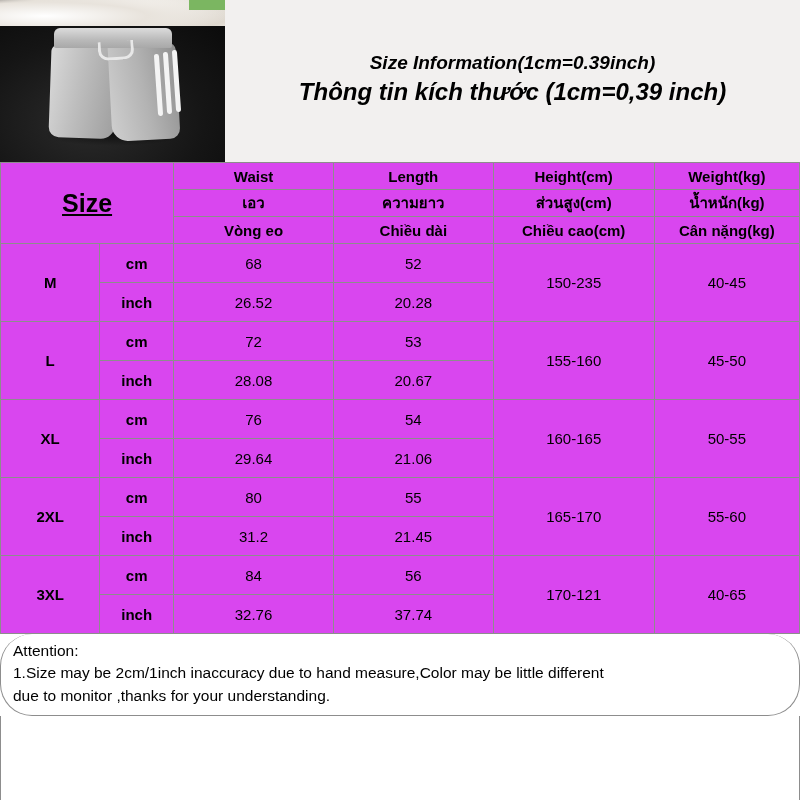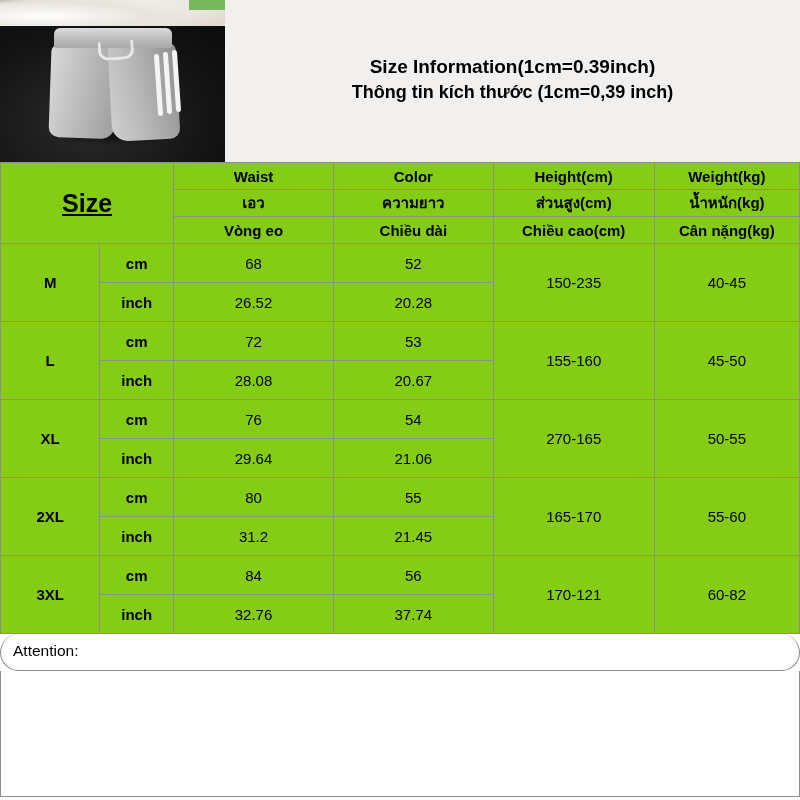--- a/index.html
+++ b/index.html
@@ -121,44 +121,45 @@
 
   .title-cell {
     flex: 1 1 auto;
     display: flex;
     flex-direction: column;
     align-items: center;
     justify-content: center;
     padding: 6px 10px 10px 10px;
     box-sizing: border-box;
     background: #f2f0ef;
+    font-style: italic;
   }
   .title-line {
     font-weight: bold;
     color: #000;
     text-align: center;
     line-height: 1.34;
   }
   .t1 { font-size: 19px; }
   .t2 { font-size: 18px; }
-  .t3 { font-size: 18px; }
+  .t3 { font-size: 24px; }
 
   
   table.size-table {
     border-collapse: collapse;
     width: 800px;
     table-layout: fixed;
   }
   table.size-table td, table.size-table th {
     border: 1px solid #8d8d8d;
     text-align: center;
     vertical-align: middle;
     font-size: 15px;
     color: #000;
-    background: #84cc16;
+    background: #d946ef;
     padding: 0;
   }
   .col-size   { width: 82px; }
   .col-unit   { width: 61px; }
   .col-waist  { width: 132px; }
   .col-length { width: 132px; }
   .col-height { width: 133px; }
   .col-weight { width: 120px; }
 
   th.head-cell {
@@ -250,21 +251,21 @@
       <col class="col-length">
       <col class="col-height">
       <col class="col-weight">
     </colgroup>
     <thead>
       <tr>
         <td rowspan="3" colspan="2">
           <span class="size-word">Size</span>
         </td>
         <th class="head-cell">Waist</th>
-        <th class="head-cell">Color</th>
+        <th class="head-cell">Length</th>
         <th class="head-cell">Height(cm)</th>
         <th class="head-cell">Weight(kg)</th>
       </tr>
       <tr>
         <th class="head-cell">เอว</th>
         <th class="head-cell">ความยาว</th>
         <th class="head-cell">ส่วนสูง(cm)</th>
         <th class="head-cell">น้ำหนัก(kg)</th>
       </tr>
       <tr>
@@ -302,21 +303,21 @@
         <td class="unit-label">inch</td>
         <td class="val">28.08</td>
         <td class="val">20.67</td>
       </tr>
 
       <tr>
         <td class="size-label" rowspan="2">XL</td>
         <td class="unit-label">cm</td>
         <td class="val">76</td>
         <td class="val">54</td>
-        <td class="span-val" rowspan="2">270-165</td>
+        <td class="span-val" rowspan="2">160-165</td>
         <td class="span-val" rowspan="2">50-55</td>
       </tr>
       <tr>
         <td class="unit-label">inch</td>
         <td class="val">29.64</td>
         <td class="val">21.06</td>
       </tr>
 
       <tr>
         <td class="size-label" rowspan="2">2XL</td>
@@ -331,28 +332,30 @@
         <td class="val">31.2</td>
         <td class="val">21.45</td>
       </tr>
 
       <tr>
         <td class="size-label" rowspan="2">3XL</td>
         <td class="unit-label">cm</td>
         <td class="val">84</td>
         <td class="val">56</td>
         <td class="span-val" rowspan="2">170-121</td>
-        <td class="span-val" rowspan="2">60-82</td>
+        <td class="span-val" rowspan="2">40-65</td>
       </tr>
       <tr>
         <td class="unit-label">inch</td>
         <td class="val">32.76</td>
         <td class="val">37.74</td>
       </tr>
     </tbody>
   </table>
 
   <div class="attention">
     <div class="line">Attention:</div>
+    <div class="line">1.Size may be 2cm/1inch inaccuracy due to hand measure,Color may be little different</div>
+    <div class="line">due to monitor ,thanks for your understanding.</div>
   </div>
   <div class="filler"></div>
 
 </div>
 
 </body></html>

